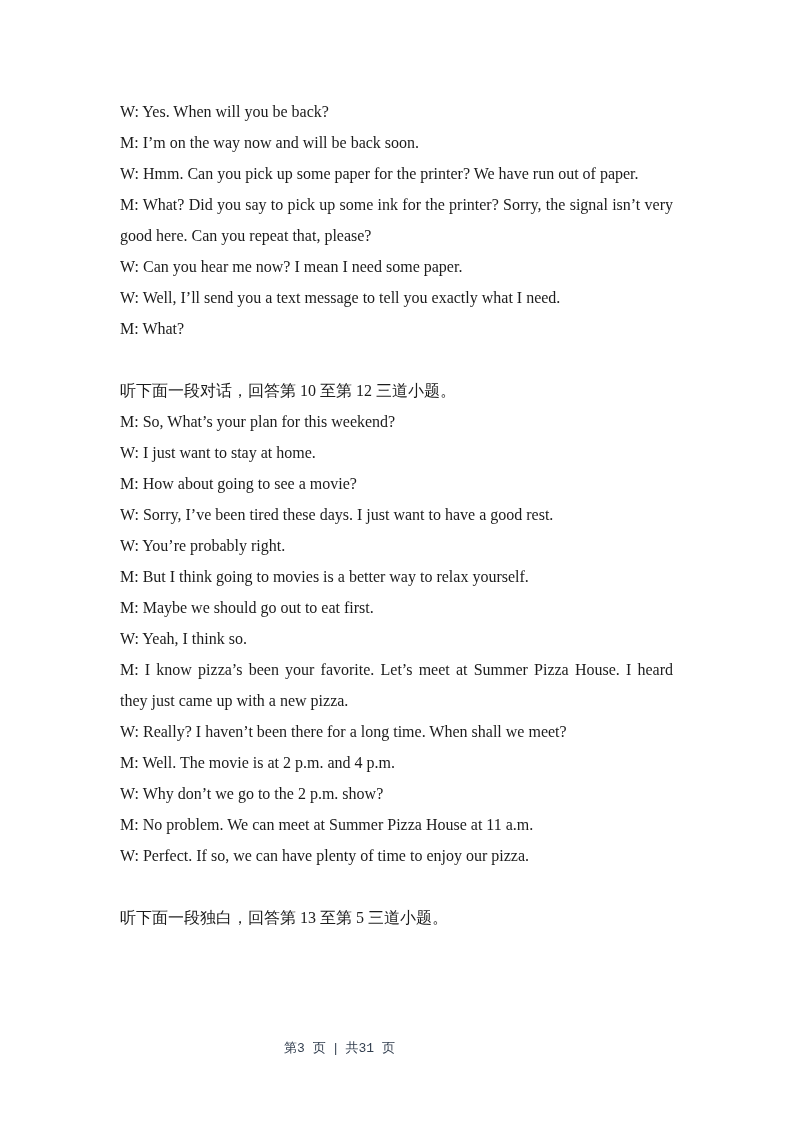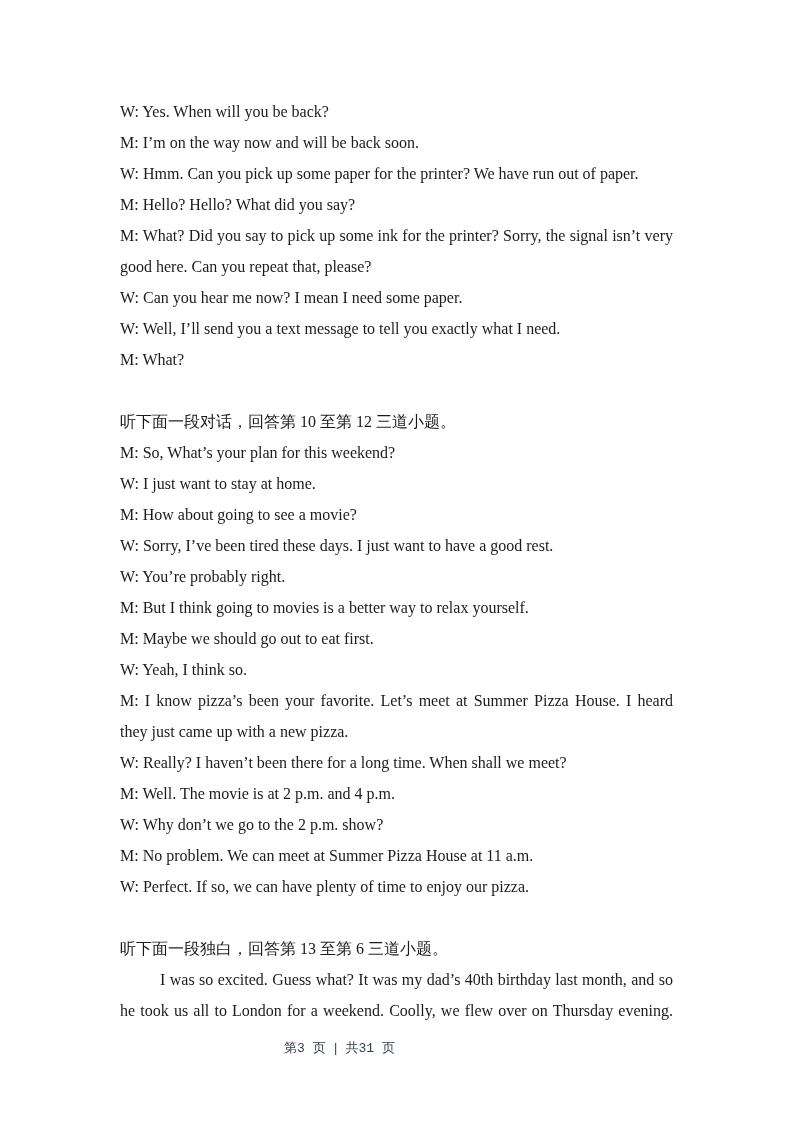--- a/index.html
+++ b/index.html
@@ -52,21 +52,20 @@
   }
 </style>
 </head>
 <body>
 
 <div class="page">
   <div class="content">
       <p class="dialogue">W: Yes. When will you be back?</p>
       <p class="dialogue">M: I’m on the way now and will be back soon.</p>
       <p class="dialogue">W: Hmm. Can you pick up some paper for the printer? We have run out of paper.</p>
-      <p class="dialogue">M: Hello? Hello? What did you say?</p>
       <p class="dialogue">M: What? Did you say to pick up some ink for the printer? Sorry, the signal isn’t very good here. Can you repeat that, please?</p>
       <p class="dialogue">W: Can you hear me now? I mean I need some paper.</p>
       <p class="dialogue">W: Well, I’ll send you a text message to tell you exactly what I need.</p>
       <p class="dialogue">M: What?</p>
       <p class="spacer">&nbsp;</p>
       <p class="section">听下面一段对话，回答第 10 至第 12 三道小题。</p>
       <p class="dialogue">M: So, What’s your plan for this weekend?</p>
       <p class="dialogue">W: I just want to stay at home.</p>
       <p class="dialogue">M: How about going to see a movie?</p>
       <p class="dialogue">W: Sorry, I’ve been tired these days. I just want to have a good rest.</p>
@@ -74,19 +73,18 @@
       <p class="dialogue">M: But I think going to movies is a better way to relax yourself.</p>
       <p class="dialogue">M: Maybe we should go out to eat first.</p>
       <p class="dialogue">W: Yeah, I think so.</p>
       <p class="dialogue">M: I know pizza’s been your favorite. Let’s meet at Summer Pizza House. I heard they just came up with a new pizza.</p>
       <p class="dialogue">W: Really? I haven’t been there for a long time. When shall we meet?</p>
       <p class="dialogue">M: Well. The movie is at 2 p.m. and 4 p.m.</p>
       <p class="dialogue">W: Why don’t we go to the 2 p.m. show?</p>
       <p class="dialogue">M: No problem. We can meet at Summer Pizza House at 11 a.m.</p>
       <p class="dialogue">W: Perfect. If so, we can have plenty of time to enjoy our pizza.</p>
       <p class="spacer">&nbsp;</p>
-      <p class="section">听下面一段独白，回答第 13 至第 6 三道小题。</p>
-      <p class="monologue">I was so excited. Guess what? It was my dad’s 40th birthday last month, and so he took us all to London for a weekend. Coolly, we flew over on Thursday evening.</p>
+      <p class="section">听下面一段独白，回答第 13 至第 5 三道小题。</p>
     </div>
   <div class="footer">
     <span>第3 页</span><span class="sep">|</span><span>共31 页</span>
   </div>
 </div>
 
 </body></html>

